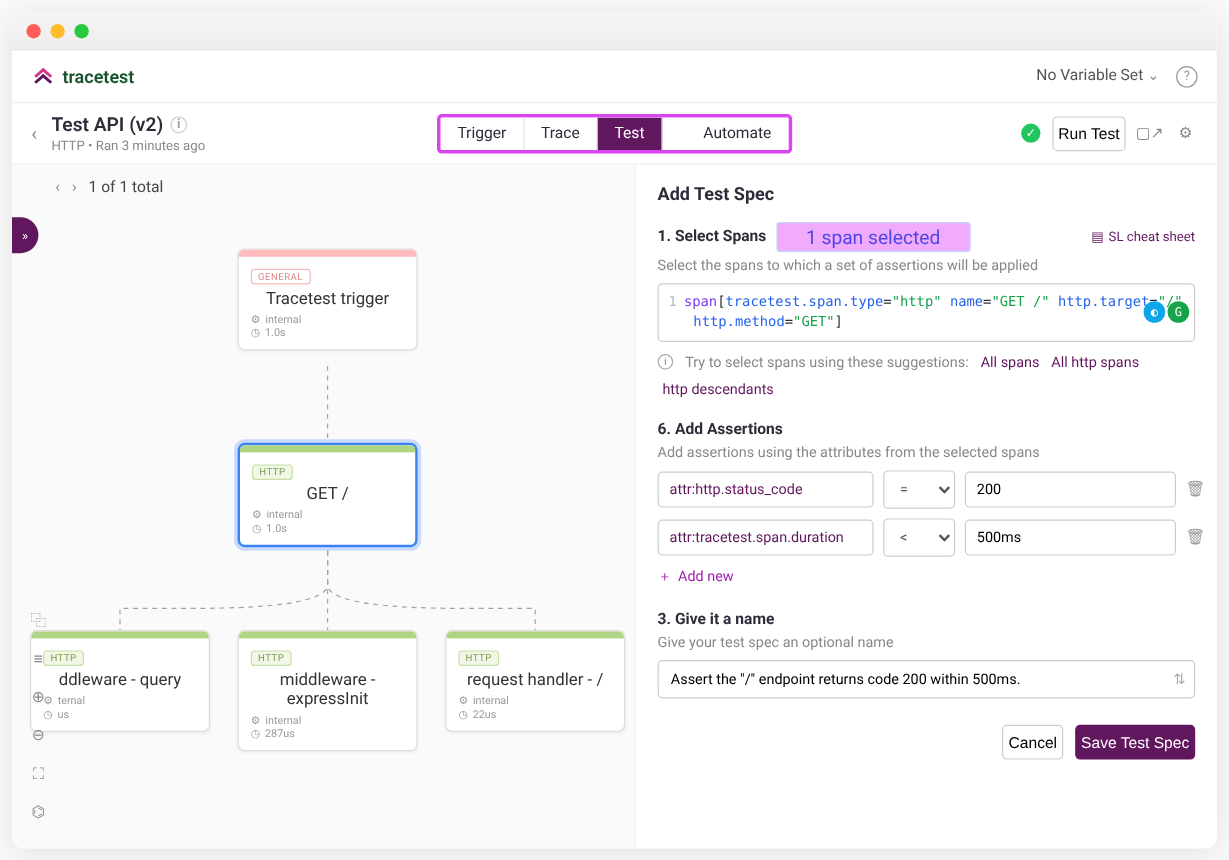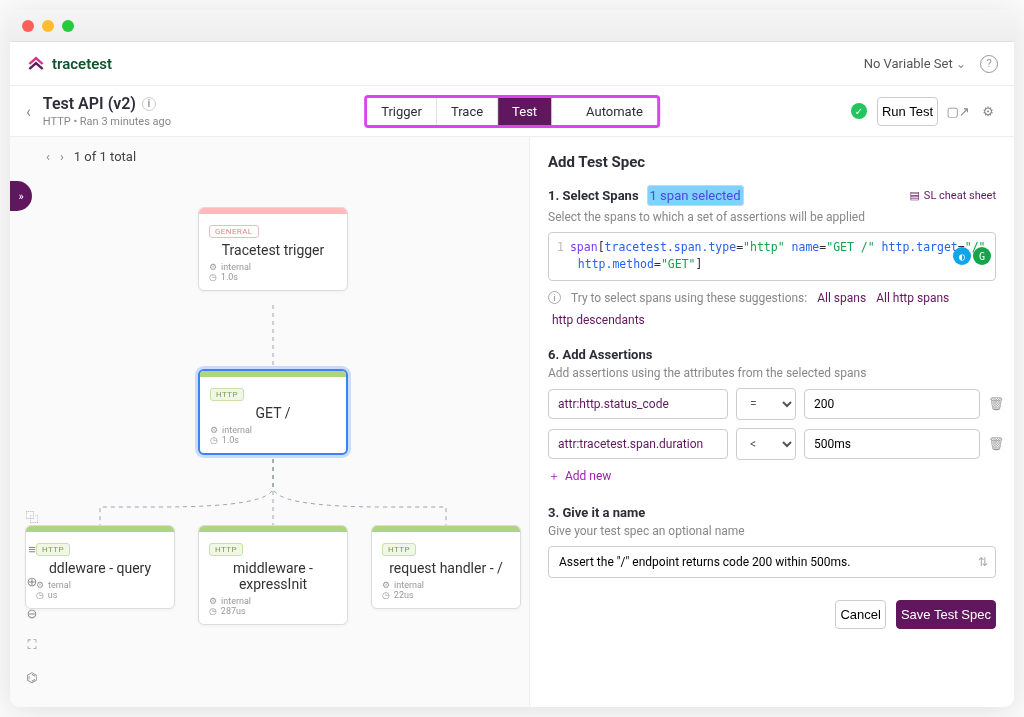--- a/index.html
+++ b/index.html
@@ -41,21 +41,21 @@
 .node.selected { border: 2px solid #3b82f6; box-shadow: 0 0 0 3px rgba(59,130,246,0.25); }
 .node-gen .node-top { background: #fbb; } .node-gen .node-tag { color:#d88; border-color:#ebb; }
 .node-http .node-top { background: #aed581; } .node-http .node-tag { color:#7a9b4e; border-color:#c8e0a8; background:#f0f7e6;}
 svg.conn { position: absolute; top: 0; left: 0; width: 100%; height: 100%; pointer-events: none; }
 .tool-rail { position: absolute; left: 12px; bottom: 20px; display: flex; flex-direction: column; gap: 12px; color: #888; }
 .tool-rail .ic { width: 20px; height: 20px; display: flex; align-items: center; justify-content: center; cursor: pointer; }
 .drawer { width: 485px; border-left: 1px solid #eee; background: #fff; padding: 16px 18px; overflow-y: auto; font-size: 13px; }
 .drawer h2 { font-size: 15px; margin-bottom: 14px; }
 .sec-head { display: flex; align-items: center; gap: 8px; margin-bottom: 4px; }
 .sec-head b { font-size: 13px; }
-.chip { background: #7dd3fc; color: #4f46e5; font-size: 13px; padding: 2px 2px; border-radius: 3px; border: 1px solid #c7d2fe; }
+.chip { background: #f0abfc; color: #4f46e5; font-size: 16px; padding: 2px 24px; border-radius: 3px; border: 1px solid #c7d2fe; }
 .sec-sub { font-size: 12px; color: #888; margin-bottom: 8px; }
 .cheat { margin-left: auto; font-size: 11px; color: #61175e; display: flex; align-items: center; gap: 4px; cursor: pointer;}
 .codebox { border: 1px solid #ccc; border-radius: 4px; padding: 6px 8px; font-family: ui-monospace, Menlo, monospace; font-size: 11.5px; background: #fff; position: relative; line-height: 1.5; }
 .codebox .ln { color: #bbb; margin-right: 6px; }
 .kw { color: #7c3aed; } .str { color: #16a34a; } .atn { color: #2563eb; }
 .float-ic { position: absolute; right: 4px; top: 50%; transform: translateY(-50%); display:flex; gap:2px;}
 .float-ic span { width:18px; height:18px; border-radius:50%; display:flex;align-items:center;justify-content:center;font-size:10px;color:#fff;}
 .sugg { font-size: 12px; color: #888; margin-top: 10px; display: flex; flex-wrap: wrap; gap: 10px; align-items: center;}
 .sugg .info-ic { width:13px;height:13px;border:1px solid #aaa;border-radius:50%;display:inline-flex;align-items:center;justify-content:center;font-size:9px;}
 .sugg a { color: #61175e; text-decoration: none; cursor: pointer; }

